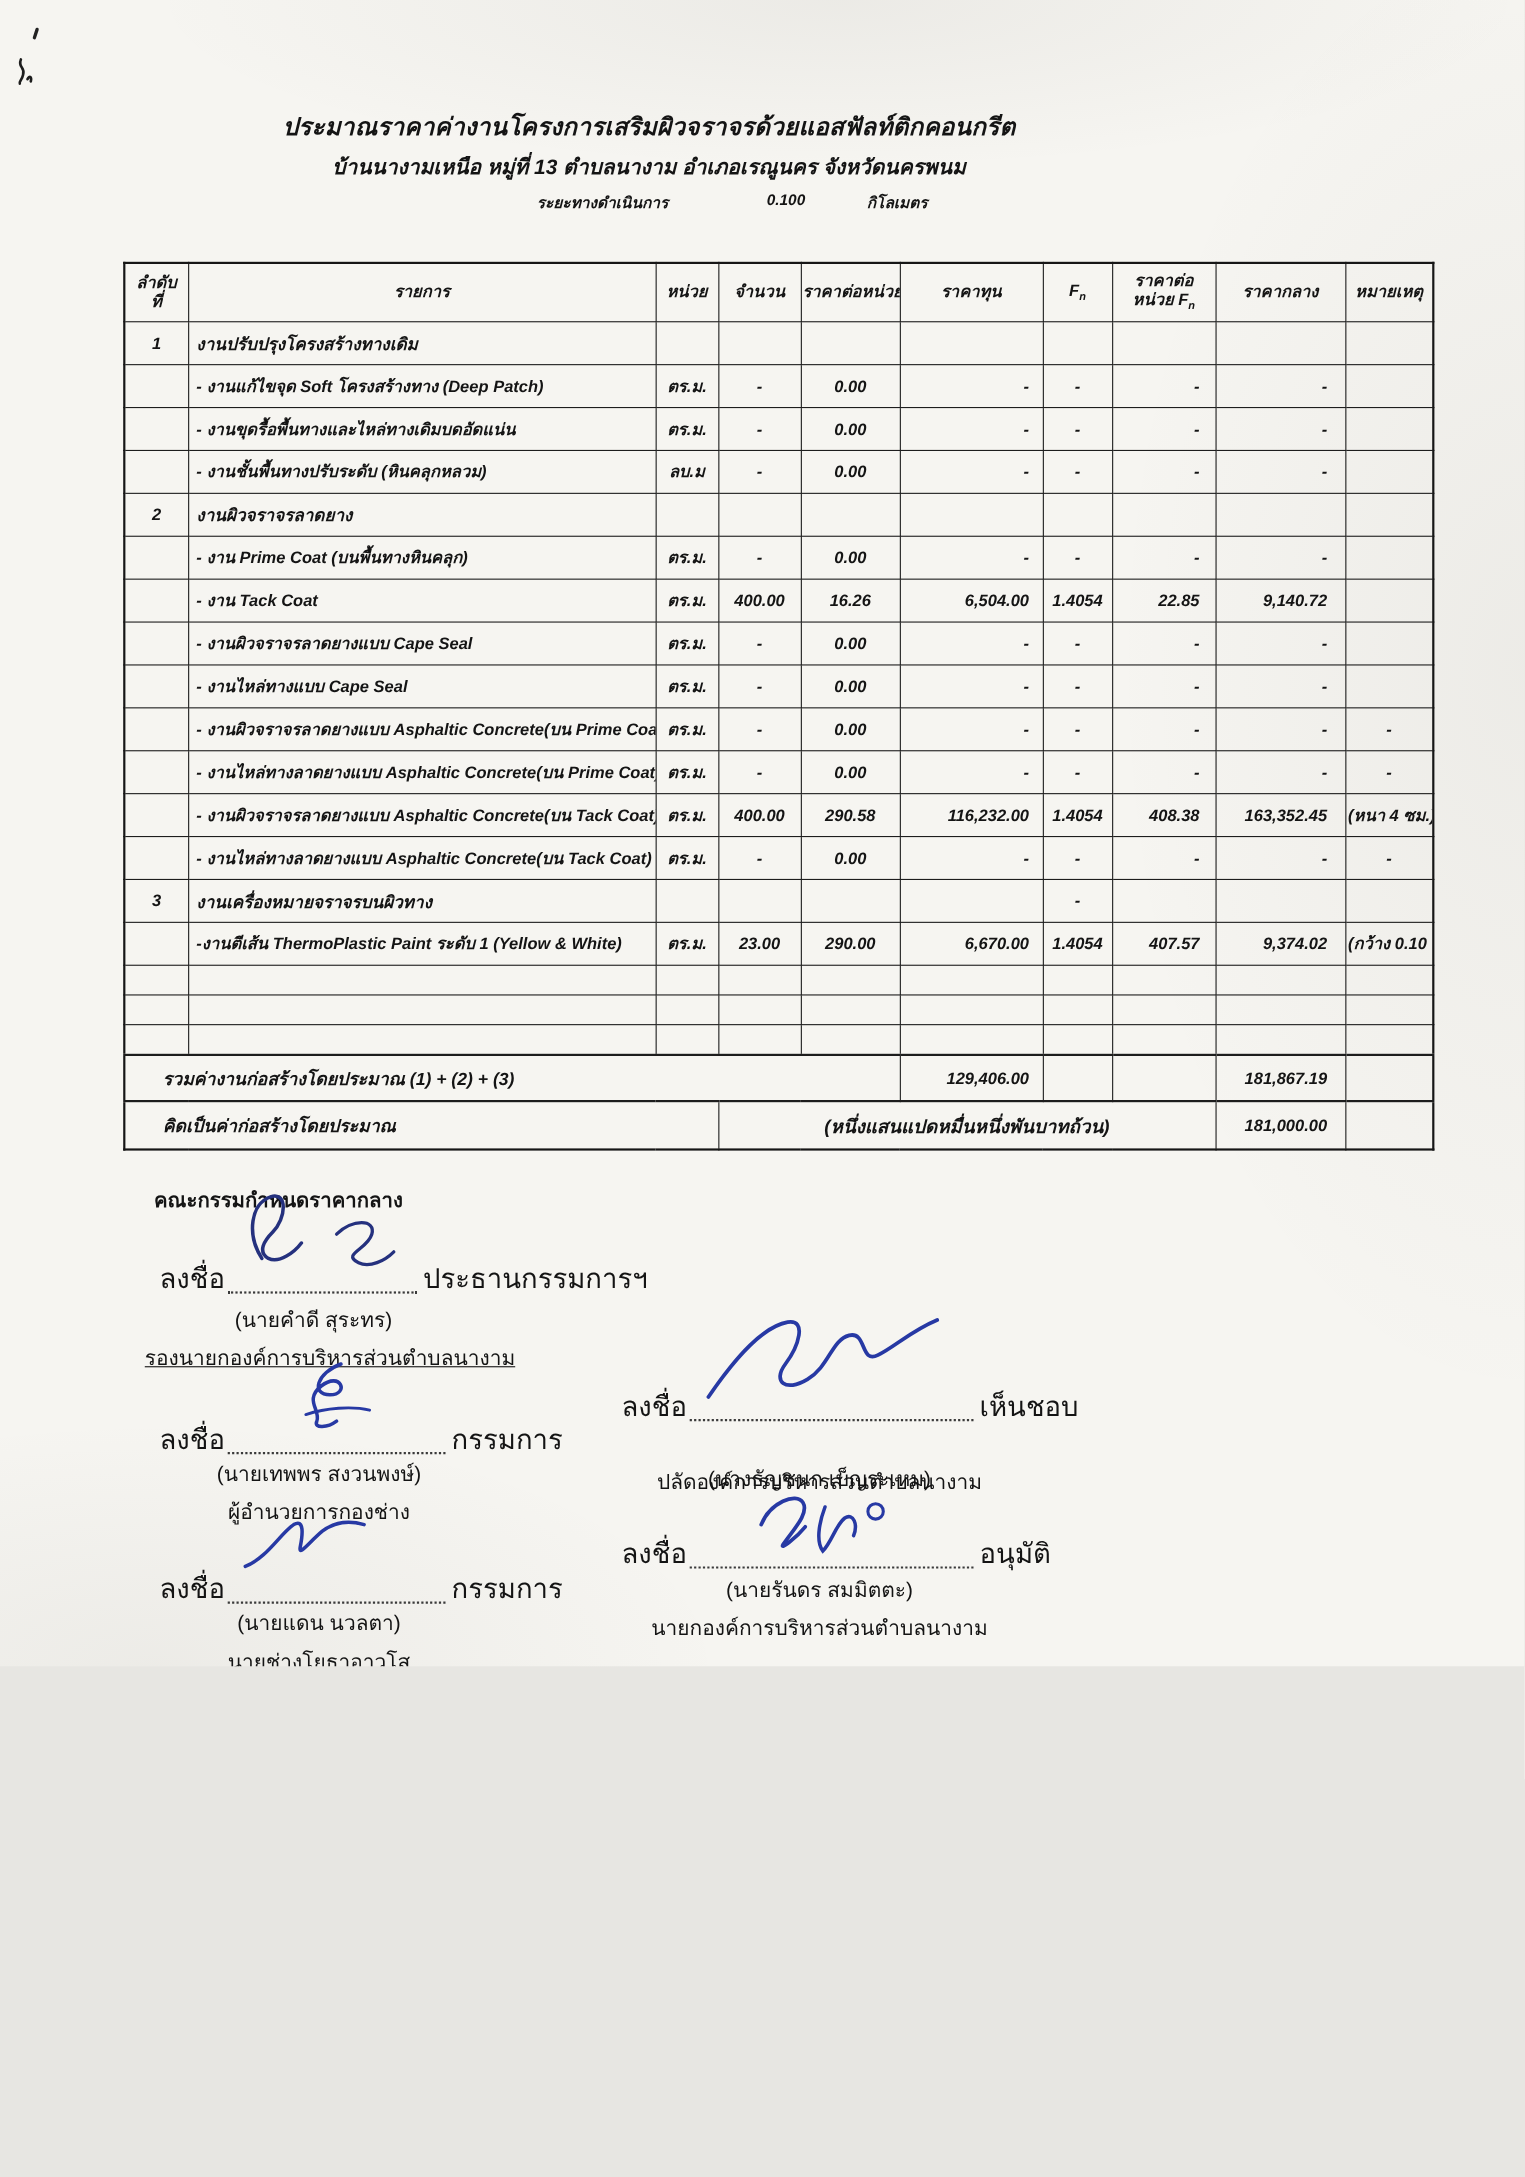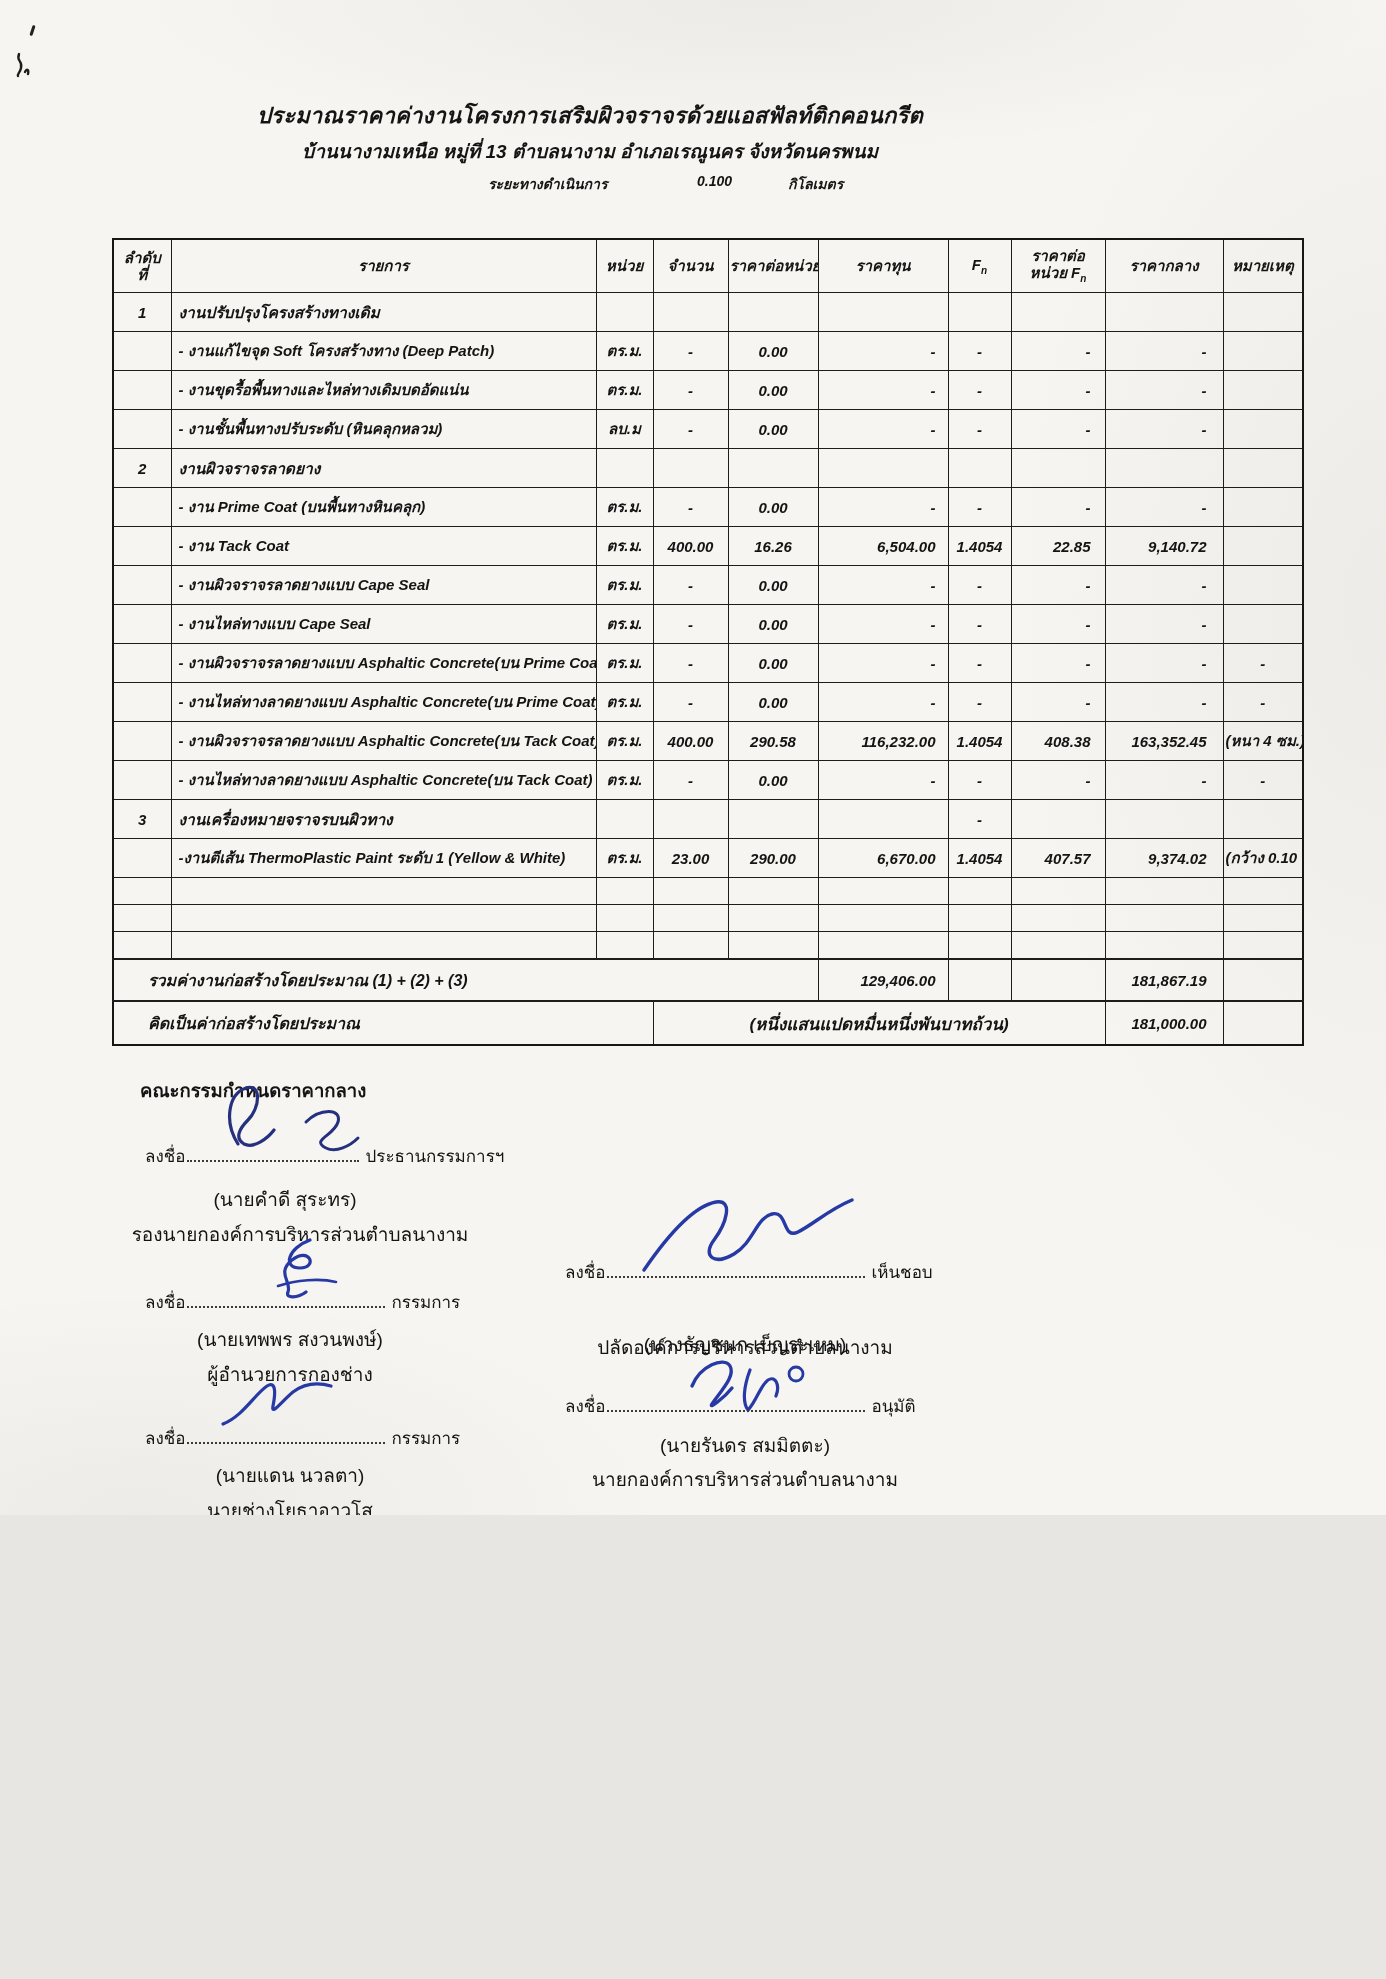--- a/index.html
+++ b/index.html
@@ -35,21 +35,21 @@
   td.c-mid{text-align:right;padding-right:16px;font-size:14.5px;}
   td.c-note{text-align:center;font-size:12.5px;padding:0 2px;}
   sub.fsub{font-size:10px;}
   tr.sumrow td{border-top-width:2.4px;}
   td.s-label{text-align:left;padding-left:34px;font-size:16px;border-right:none;}
   td.s-num{font-size:15px;}
   td.s-text{border-left:none;text-align:center;font-size:17px;}
   tr.sumrow1 td{height:38px;}
   tr.sumrow2 td{height:40px;}
   .sig-heading{position:absolute;left:140px;top:1076px;font-size:18.5px;font-weight:bold;}
-  .sigrow{position:absolute;display:flex;align-items:flex-start;font-size:17px;}
+  .sigrow{position:absolute;display:flex;align-items:center;font-size:25px;}
   .dots{display:inline-block;border-bottom:2.4px dotted #3a3a3a;height:1.05em;}
   .sigrow .lbl{margin-right:2px;}
   .sigrow .role{margin-left:6px;}
   .cname{position:absolute;text-align:center;font-size:19px;}
   .ctitle{position:absolute;text-align:center;font-size:19px;}
   .inksvg{position:absolute;overflow:visible;}
   .penmark{position:absolute;background:#222;}
 </style>
 </head>
 <body>
@@ -335,21 +335,21 @@
   <svg class="inksvg" style="left:210px;top:1078px;" width="170" height="82" viewBox="0 0 170 82">
     <path d="M28,66 C14,44 18,16 36,10 C52,5 50,30 38,42 C30,50 24,60 34,66 C44,71 58,60 64,52" stroke="#25317e" stroke-width="3.2" fill="none" stroke-linecap="round"></path>
     <path d="M96,44 C110,30 132,30 128,44 C124,58 100,62 116,70 C126,75 140,68 148,60" stroke="#25317e" stroke-width="3" fill="none" stroke-linecap="round"></path>
   </svg>
   <div class="sigrow" style="left:145px;top:1142px;">
     <span class="lbl">ลงชื่อ</span>
     <span class="dots" style="width:172px;"></span>
     <span class="role">ประธานกรรมการฯ</span>
   </div>
   <div class="cname" style="left:170px;top:1184px;width:230px;">(นายคำดี  สุระทร)</div>
-  <div class="ctitle" style="left:120px;top:1219px;width:360px;">รองนายกองค์การบริหารส่วนตำบลนางาม</div>
+  <div class="ctitle" style="left:120px;top:1219px;width:360px;text-decoration:underline;">รองนายกองค์การบริหารส่วนตำบลนางาม</div>
 
   <svg class="inksvg" style="left:248px;top:1234px;" width="110" height="70" viewBox="0 0 110 70">
     <path d="M62,6 C40,14 34,34 52,34 C70,34 62,12 44,26 C28,39 44,48 40,58 C37,65 50,64 58,58" stroke="#2739a4" stroke-width="3.2" fill="none" stroke-linecap="round"></path>
     <path d="M30,52 C48,46 72,44 88,48" stroke="#2739a4" stroke-width="2.6" fill="none" stroke-linecap="round"></path>
   </svg>
   <div class="sigrow" style="left:145px;top:1288px;">
     <span class="lbl">ลงชื่อ</span>
     <span class="dots" style="width:198px;"></span>
     <span class="role">กรรมการ</span>
   </div>

